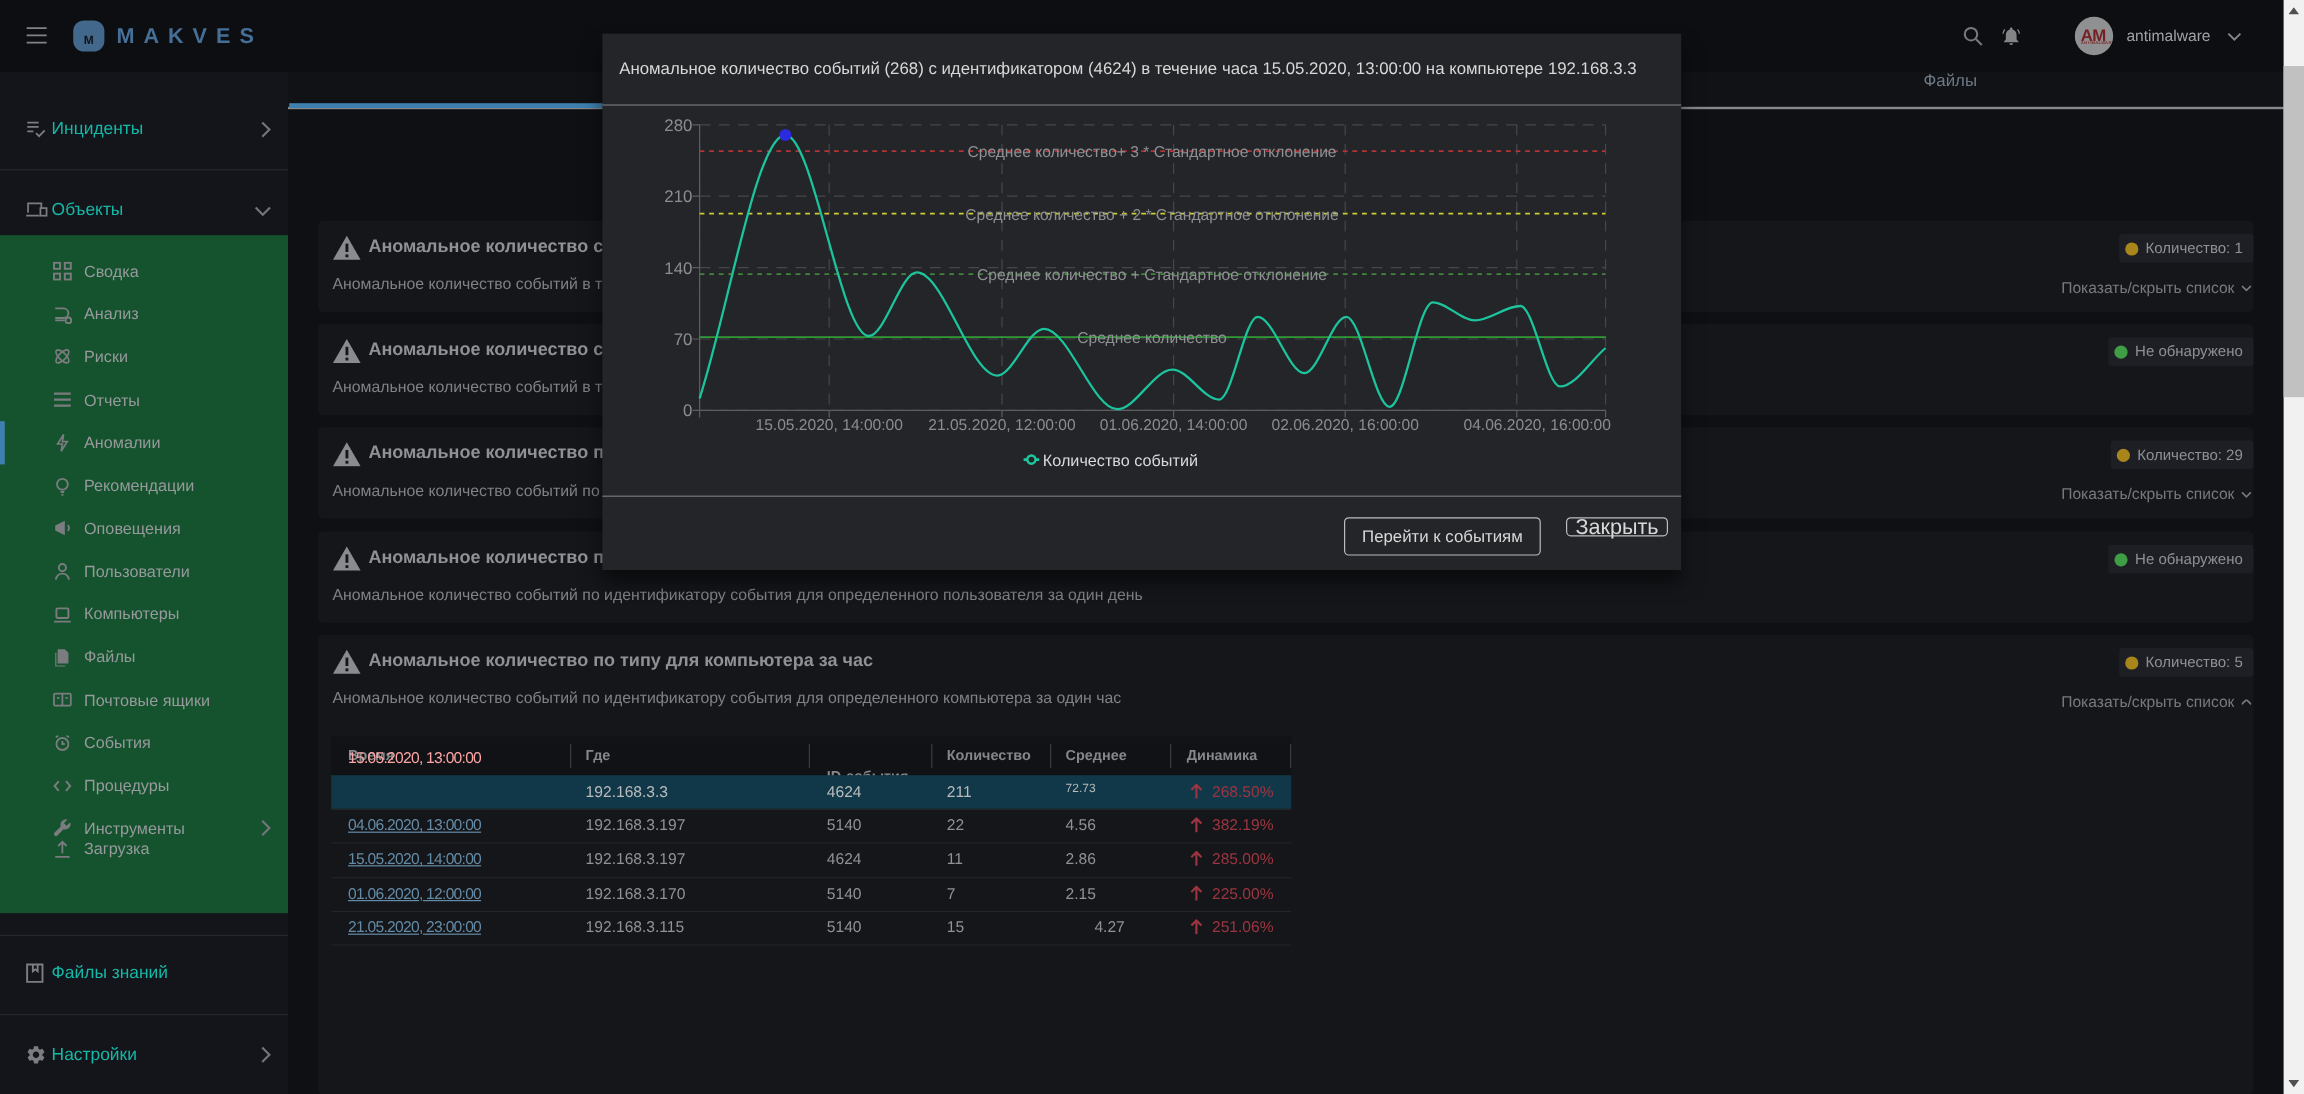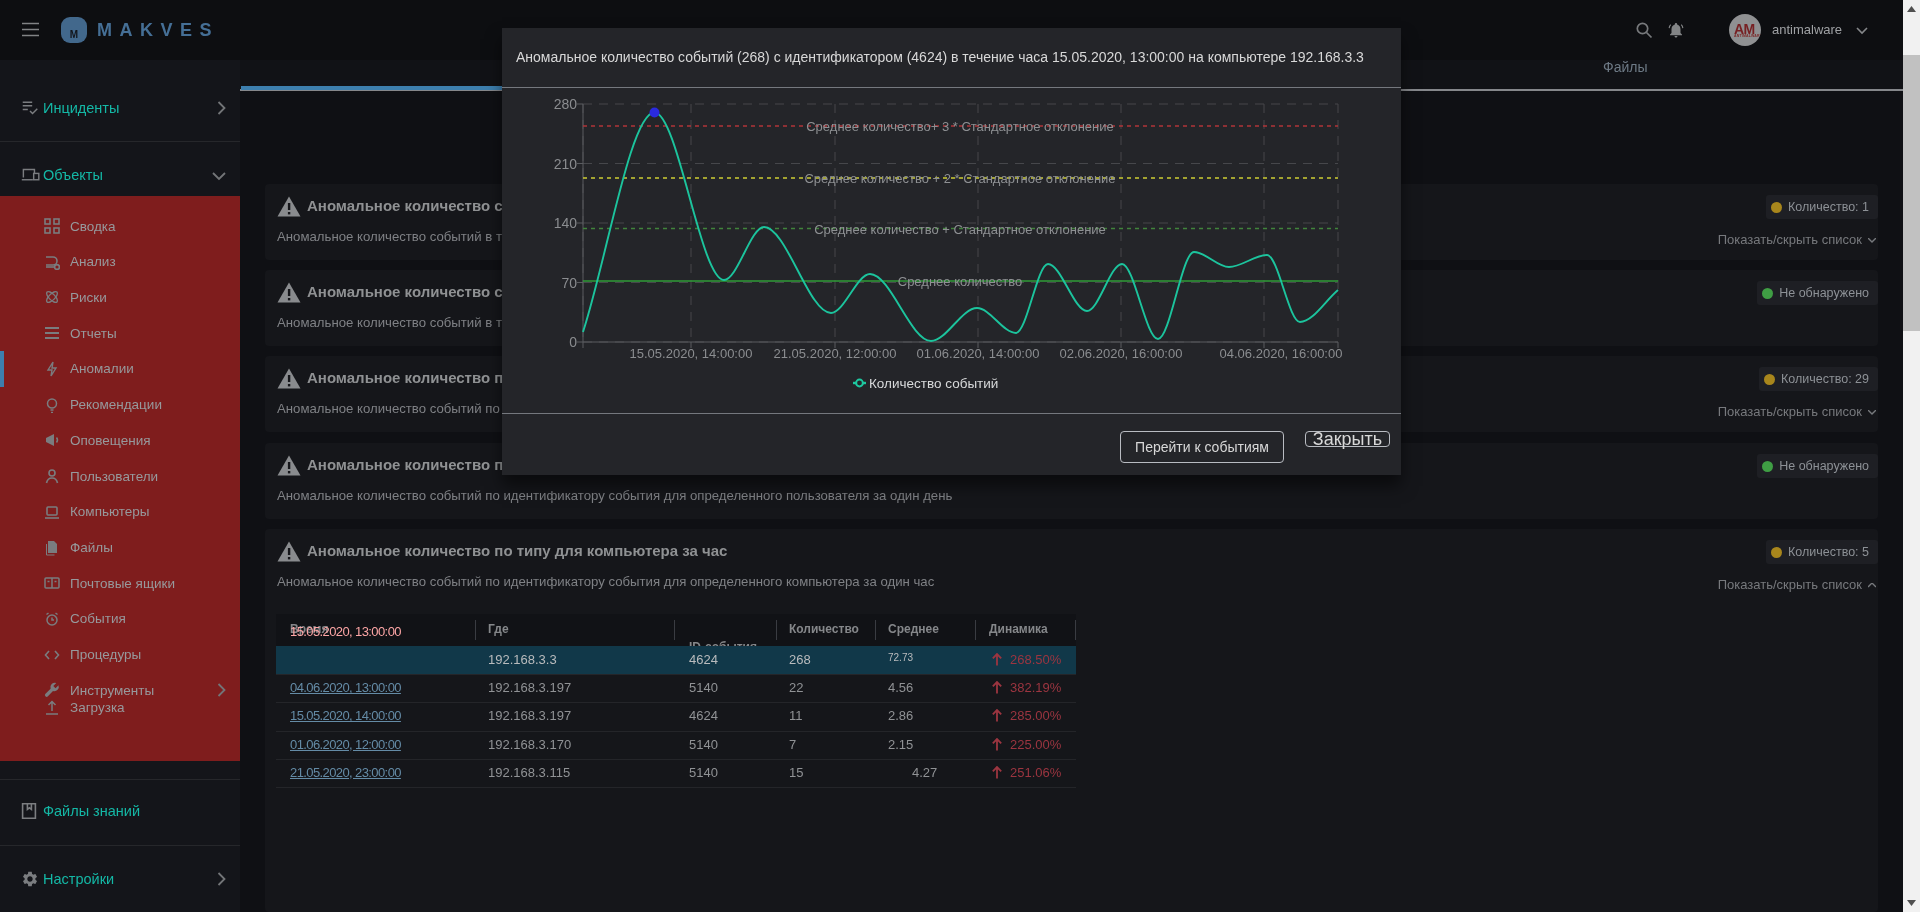--- a/index.html
+++ b/index.html
@@ -84,21 +84,21 @@
             <path d="M1 16h14"></path>
             <rect x="16" y="8" width="6.5" height="8"></rect>
           </g>
         </svg>
     <span class="lbl">Объекты</span>
     <svg class="chev" style="right:14px;top:17px;" width="14" height="9" viewBox="0 0 14 9">
           <path d="M1 1l6 6 6-6" fill="none" stroke="#737578" stroke-width="1.8"></path>
         </svg>
   </div>
 
-  <div class="abs" id="submenu" style="left:0;top:136px;width:240px;height:565px;background:#7f1d1d;">
+  <div class="abs" id="submenu" style="left:0;top:136px;width:240px;height:565px;background:#14532d;">
         <div class="mi" style="top:12.0px;">
           <svg width="16" height="16" viewBox="0 0 16 16">
             <g fill="none" stroke="#7a7c7f" stroke-width="1.6">
               <rect x="1" y="1" width="5" height="5"></rect>
               <rect x="10" y="1" width="5" height="5"></rect>
               <rect x="1" y="10" width="5" height="5"></rect>
               <rect x="10" y="10" width="5" height="5"></rect>
             </g>
           </svg>
           <span class="lbl">Сводка</span>
@@ -313,21 +313,21 @@
       <div class="abs" style="left:475px;top:620px;width:1px;height:20px;background:#3a3c42;"></div>
       <div class="abs" style="left:674px;top:620px;width:1px;height:20px;background:#3a3c42;"></div>
       <div class="abs" style="left:776px;top:620px;width:1px;height:20px;background:#3a3c42;"></div>
       <div class="abs" style="left:875px;top:620px;width:1px;height:20px;background:#3a3c42;"></div>
       <div class="abs" style="left:975px;top:620px;width:1px;height:20px;background:#3a3c42;"></div>
       <div class="abs" style="left:1075px;top:620px;width:1px;height:20px;background:#3a3c42;"></div>
       <div class="abs" style="left:276px;top:646px;width:800px;height:28.2px;background:#113849;"></div>
       <div class="abs" style="left:290px;top:624px;font-size:13px;letter-spacing:-0.6px;color:#fca5a5;">15.05.2020, 13:00:00</div>
       <div class="abs" style="left:488px;top:652px;font-size:13px;color:#b9bbbd;">192.168.3.3</div>
       <div class="abs" style="left:689px;top:652px;font-size:13px;color:#b9bbbd;">4624</div>
-      <div class="abs" style="left:789px;top:652px;font-size:13px;color:#b9bbbd;">268</div>
+      <div class="abs" style="left:789px;top:652px;font-size:13px;color:#b9bbbd;">211</div>
       <div class="abs" style="left:888px;top:652px;font-size:10px;color:#b9bbbd;">72.73</div>
       <svg class="abs" style="left:991px;top:653px;" width="12" height="13" viewBox="0 0 12 13">
         <path d="M6 12.5V1.5M1.8 5.3L6 1 10.2 5.3" fill="none" stroke="#9c3540" stroke-width="1.8"></path>
       </svg>
       <div class="abs" style="left:1010px;top:652px;font-size:13px;color:#9c3540;">268.50%</div>
       <div class="abs" style="left:276px;top:674.2px;width:800px;height:1px;background:#242529;"></div>
       <div class="abs" style="left:290px;top:680.2px;font-size:13px;letter-spacing:-0.6px;color:#648ba6;text-decoration:underline;">04.06.2020, 13:00:00</div>
       <div class="abs" style="left:488px;top:680.2px;font-size:13px;color:#909295;">192.168.3.197</div>
       <div class="abs" style="left:689px;top:680.2px;font-size:13px;color:#909295;">5140</div>
       <div class="abs" style="left:789px;top:680.2px;font-size:13px;color:#909295;">22</div>

